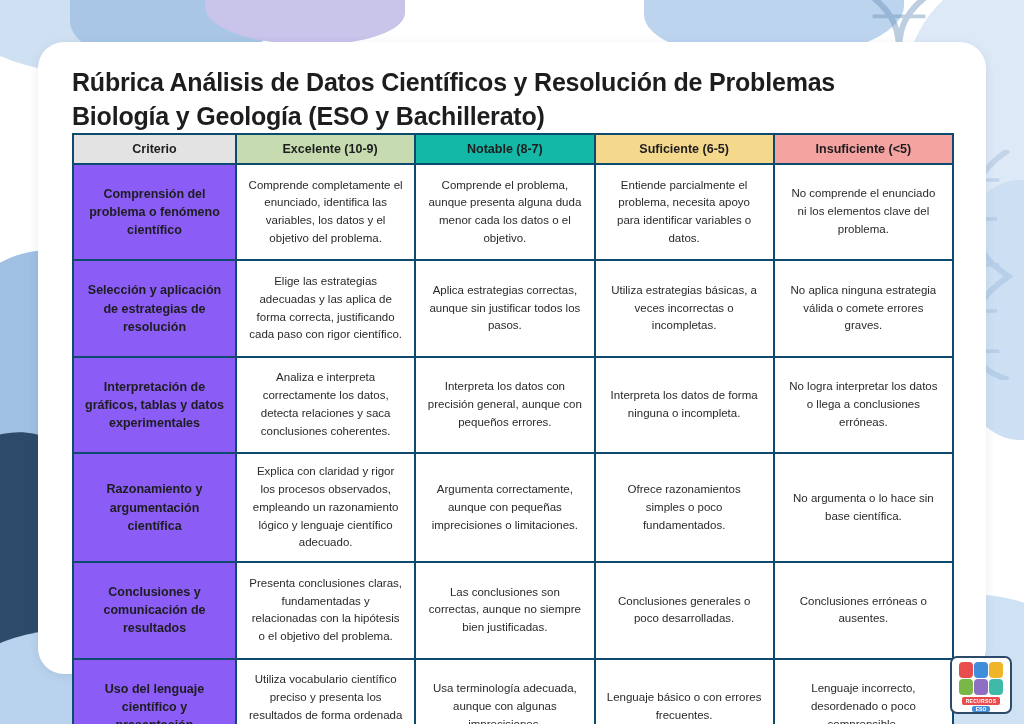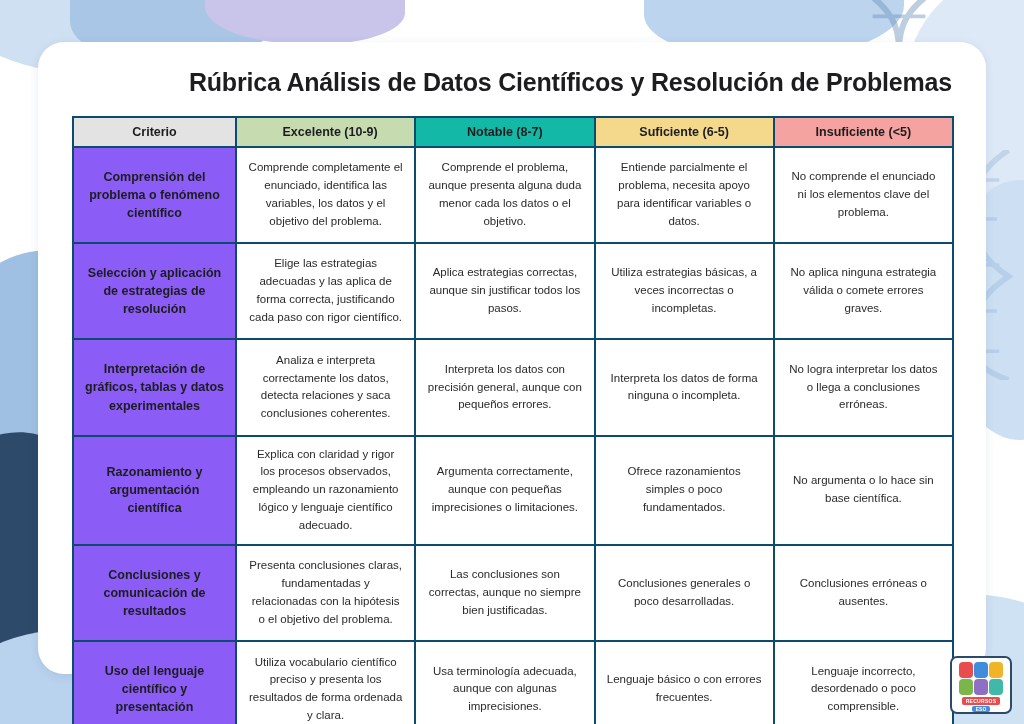--- a/index.html
+++ b/index.html
@@ -128,22 +128,22 @@
     width: 948px;
     height: 632px;
     background: #ffffff;
     border-radius: 26px;
     box-shadow: 0 2px 10px rgba(40,60,90,0.10);
     box-sizing: border-box;
     padding: 24px 34px 0 34px;
   }
 
   #title-block {
-    text-align: right;
-    margin-bottom: 16px;
+    text-align: left;
+    margin-bottom: 0;
   }
   #title-block .line {
     font-size: 25px;
     font-weight: bold;
     color: #1d1d1f;
     letter-spacing: -0.2px;
     line-height: 1.34;
   }
 
   
@@ -288,20 +288,21 @@
       <line x1="30" y1="140" x2="70" y2="140"></line>
       <line x1="28" y1="175" x2="72" y2="175"></line>
     </g>
   </svg>
 </div>
 
 <div id="card">
 
   <div id="title-block">
     <div class="line">Rúbrica Análisis de Datos Científicos y Resolución de Problemas</div>
+    <div class="line">Biología y Geología (ESO y Bachillerato)</div>
   </div>
 
   <table id="rubric">
     <colgroup>
       <col class="c-crit">
       <col class="c-lvl">
       <col class="c-lvl">
       <col class="c-lvl">
       <col class="c-lvl">
     </colgroup>

